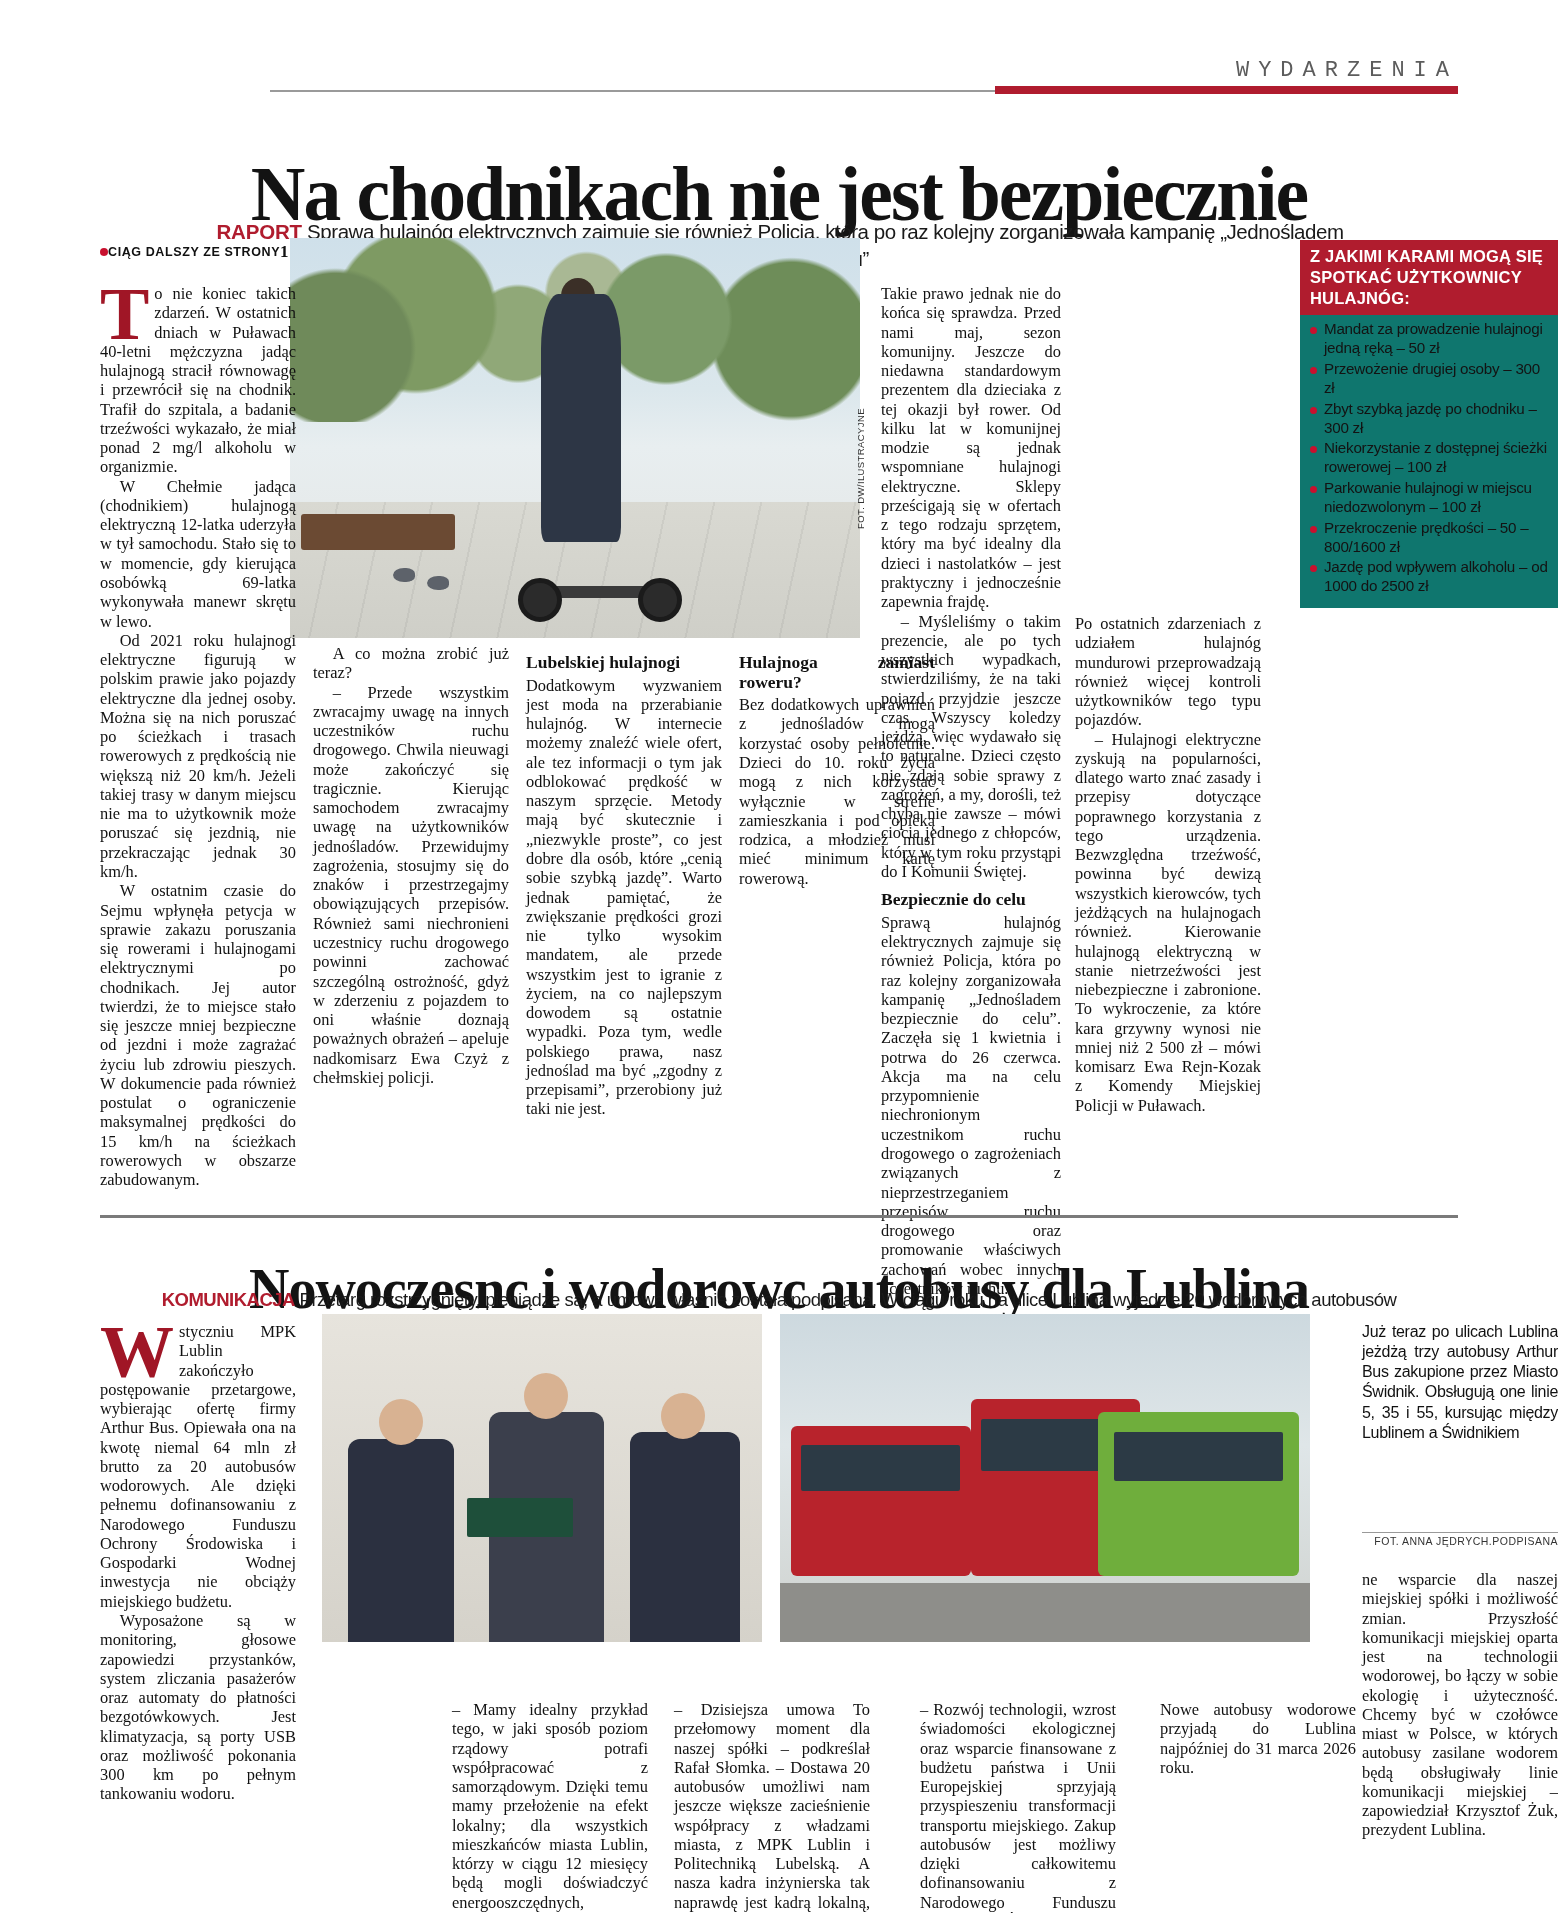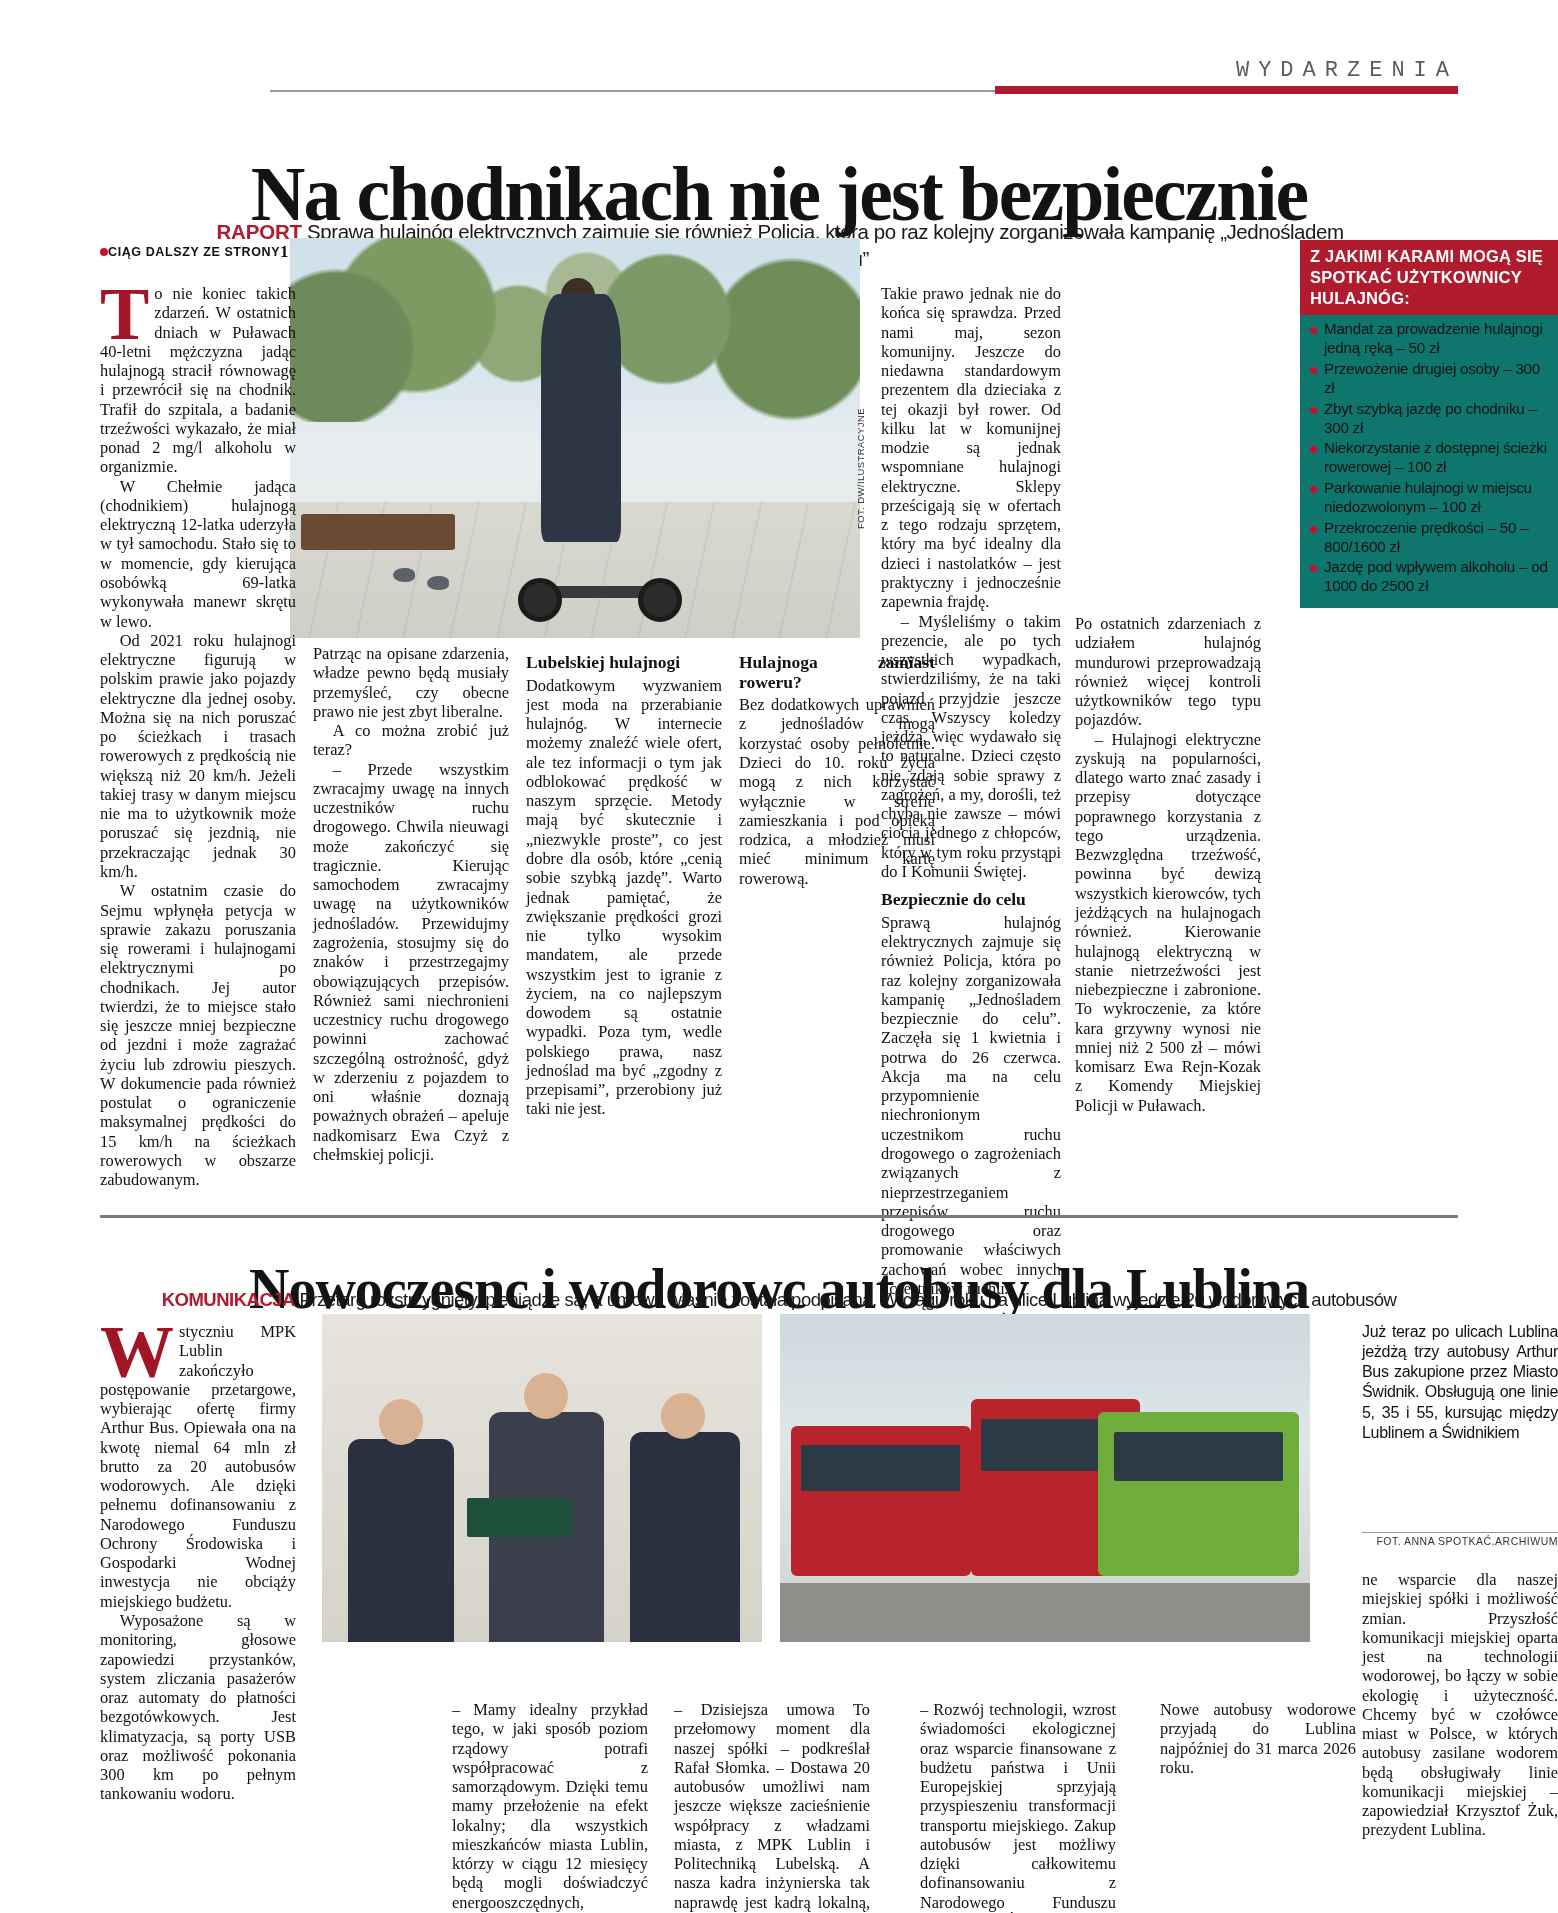--- a/index.html
+++ b/index.html
@@ -159,21 +159,20 @@
     <div class="credit-v">FOT. DW/ILUSTRACYJNE</div>
 
     <div class="col c1">
       <p class="first"><span class="dropcap">T</span><span>o nie koniec takich zdarzeń. W ostatnich dniach w Puławach 40-letni mężczyzna jadąc hulajnogą stracił równowagę i przewrócił się na chodnik. Trafił do szpitala, a badanie trzeźwości wykazało, że miał ponad 2 mg/l alkoholu w organizmie.</span></p>
       <p>W Chełmie jadąca (chodnikiem) hulajnogą elektryczną 12-latka uderzyła w tył samochodu. Stało się to w momencie, gdy kierująca osobówką 69-latka wykonywała manewr skrętu w lewo.</p>
       <p>Od 2021 roku hulajnogi elektryczne figurują w polskim prawie jako pojazdy elektryczne dla jednej osoby. Można się na nich poruszać po ścieżkach i trasach rowerowych z prędkością nie większą niż 20 km/h. Jeżeli takiej trasy w danym miejscu nie ma to użytkownik może poruszać się jezdnią, nie przekraczając jednak 30 km/h.</p>
       <p>W ostatnim czasie do Sejmu wpłynęła petycja w sprawie zakazu poruszania się rowerami i hulajnogami elektrycznymi po chodnikach. Jej autor twierdzi, że to miejsce stało się jeszcze mniej bezpieczne od jezdni i może zagrażać życiu lub zdrowiu pieszych. W dokumencie pada również postulat o ograniczenie maksymalnej prędkości do 15 km/h na ścieżkach rowerowych w obszarze zabudowanym.</p>
     </div>
 
     <div class="col c2">
-      <p class="first">Patrząc na opisane zdarzenia, władze pewno będą musiały przemyśleć, czy obecne prawo nie jest zbyt liberalne.</p>
       <p>A co można zrobić już teraz?</p>
       <p>– Przede wszystkim zwracajmy uwagę na innych uczestników ruchu drogowego. Chwila nieuwagi może zakończyć się tragicznie. Kierując samochodem zwracajmy uwagę na użytkowników jednośladów. Przewidujmy zagrożenia, stosujmy się do znaków i przestrzegajmy obowiązujących przepisów. Również sami niechronieni uczestnicy ruchu drogowego powinni zachować szczególną ostrożność, gdyż w zderzeniu z pojazdem to oni właśnie doznają poważnych obrażeń – apeluje nadkomisarz Ewa Czyż z chełmskiej policji.</p>
     </div>
 
     <div class="col c3">
       <div class="subhead">Lubelskiej hulajnogi</div>
       <p class="first">Dodatkowym wyzwaniem jest moda na przerabianie hulajnóg. W internecie możemy znaleźć wiele ofert, ale tez informacji o tym jak odblokować prędkość w naszym sprzęcie. Metody mają być skutecznie i „niezwykle proste”, co jest dobre dla osób, które „cenią sobie szybką jazdę”. Warto jednak pamiętać, że zwiększanie prędkości grozi nie tylko wysokim mandatem, ale przede wszystkim jest to igranie z życiem, na co najlepszym dowodem są ostatnie wypadki. Poza tym, wedle polskiego prawa, nasz jednoślad ma być „zgodny z przepisami”, przerobiony już taki nie jest.</p>
     </div>
 
     <div class="col c4">
@@ -258,20 +257,20 @@
 
     <div class="col d5">
       <p class="first">Nowe autobusy wodorowe przyjadą do Lublina najpóźniej do 31 marca 2026 roku.</p>
     </div>
 
     <div class="d6">
       <div class="lead">Już teraz po ulicach Lublina jeżdżą trzy autobusy Arthur Bus zakupione przez Miasto Świdnik. Obsługują one linie 5, 35 i 55, kursując między Lublinem a Świdnikiem</div>
     </div>
     <div class="credit2">
       <div class="cr-rule"></div>
-      <span>FOT. ANNA SPOTKAĆ.ARCHIWUM</span>
+      <span>FOT. ANNA JĘDRYCH.PODPISANA</span>
     </div>
     <div class="col d6b">
       <p class="first">ne wsparcie dla naszej miejskiej spółki i możliwość zmian. Przyszłość komunikacji miejskiej oparta jest na technologii wodorowej, bo łączy w sobie ekologię i użyteczność. Chcemy być w czołówce miast w Polsce, w których autobusy zasilane wodorem będą obsługiwały linie komunikacji miejskiej – zapowiedział Krzysztof Żuk, prezydent Lublina.</p>
     </div>
   </div>
 
 </div>
 
 </body></html>

